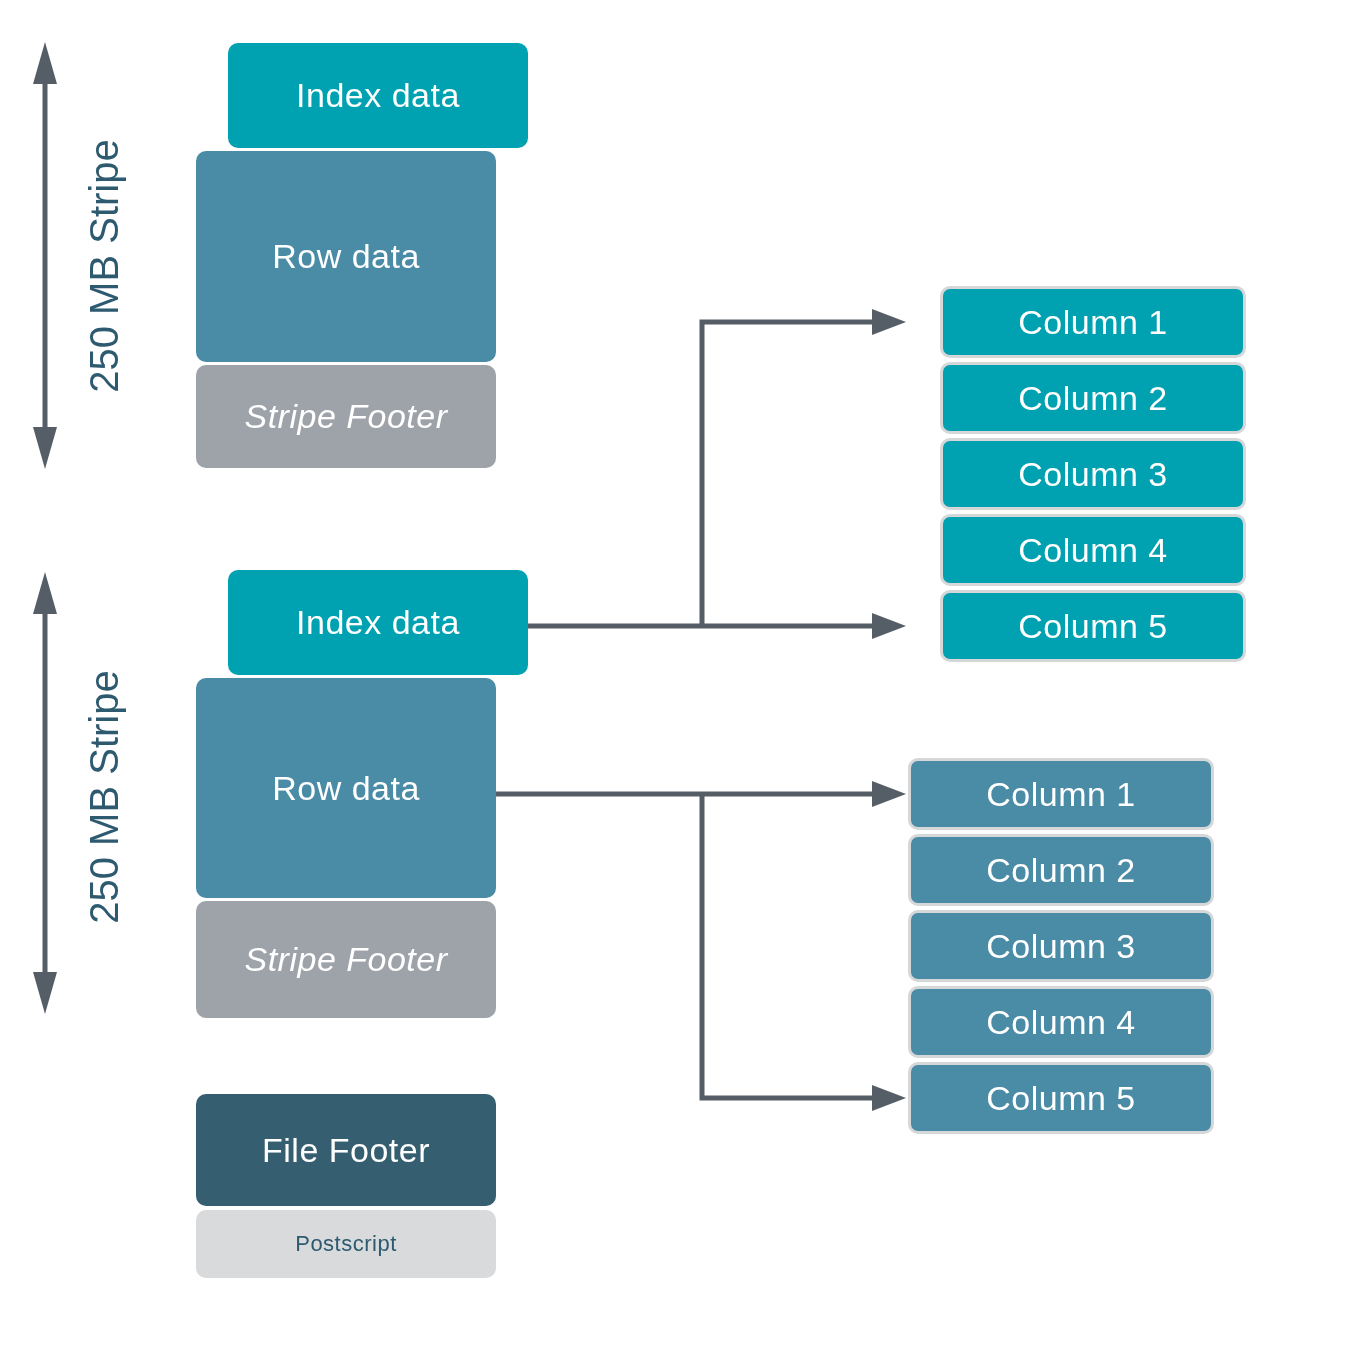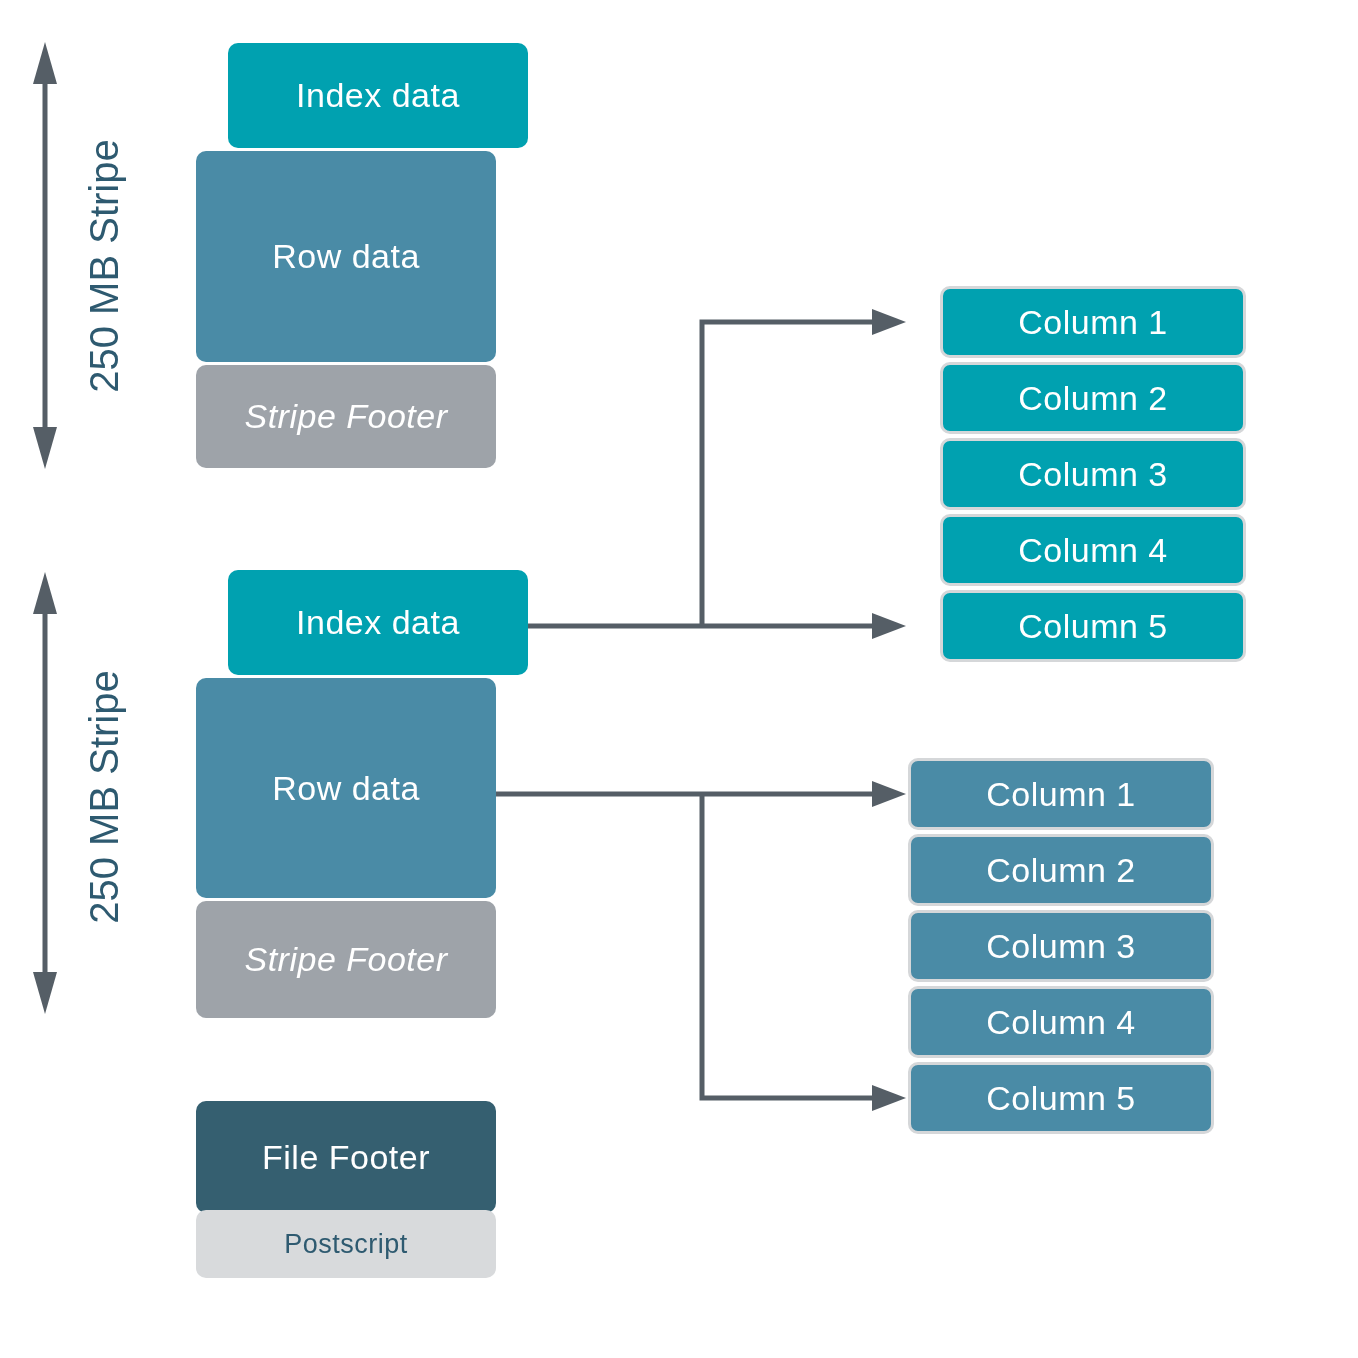--- a/index.html
+++ b/index.html
@@ -11,22 +11,22 @@
   .ln{stroke:var(--line,#555E66);stroke-width:5;fill:none;}
   .ah{fill:var(--line,#555E66);stroke:none;}
   .block{
     position:absolute;left:196px;width:300px;border-radius:10px;
     display:flex;align-items:center;justify-content:center;
     color:#fff;font-size:34px;letter-spacing:.5px;
   }
   .b-teal{background:var(--teal,#00A1B0);margin-left:32px;}
   .b-blue{background:var(--blue,#4A8BA6);}
   .b-gray{background:var(--gray,#9EA3A9);font-style:italic;}
-  .b-dark{background:var(--dark,#355F70);margin-top:7px;}
-  .b-light{background:var(--light,#D8DADC);color:var(--label_text,#2E5A70);font-size:27px;}
+  .b-dark{background:var(--dark,#355F70);}
+  .b-light{background:var(--light,#D8DADC);color:var(--label_text,#2E5A70);font-size:22px;}
   .col{
     position:absolute;left:908px;width:306px;height:72px;box-sizing:border-box;
     border:3px solid var(--column_border,#D5D7D9);border-radius:10px;
     display:flex;align-items:center;justify-content:center;
     color:#fff;font-size:34px;letter-spacing:.5px;
   }
   .vlabel{
     position:absolute;width:340px;height:46px;line-height:46px;text-align:center;
     font-size:40px;color:var(--label_text,#2E5A70);white-space:nowrap;
     transform:rotate(-90deg);transform-origin:center center;

